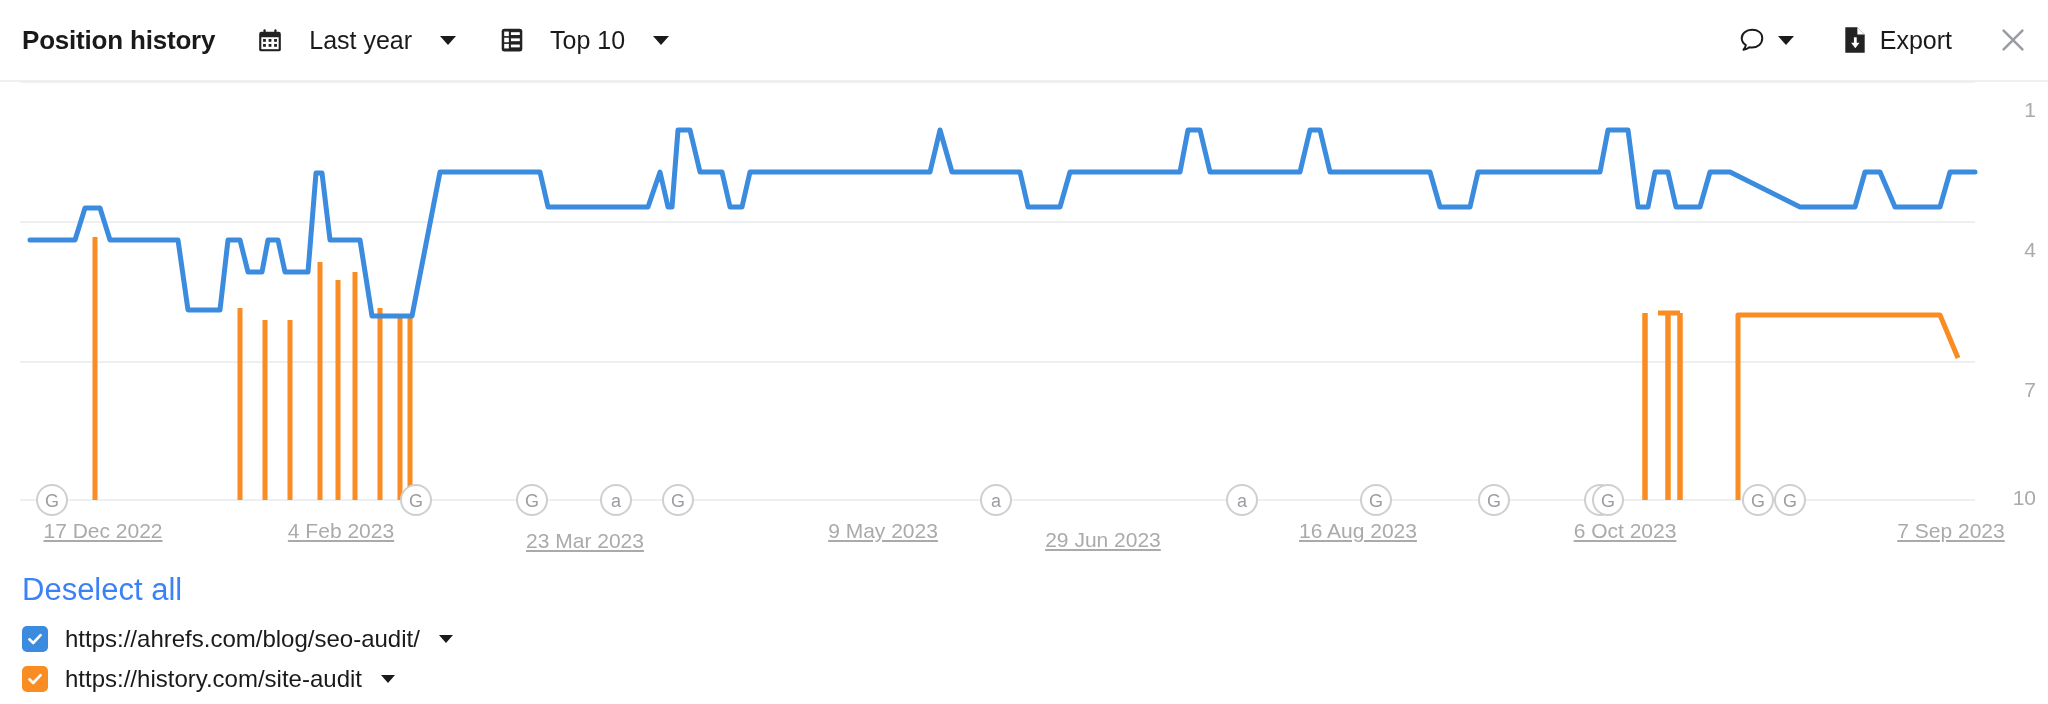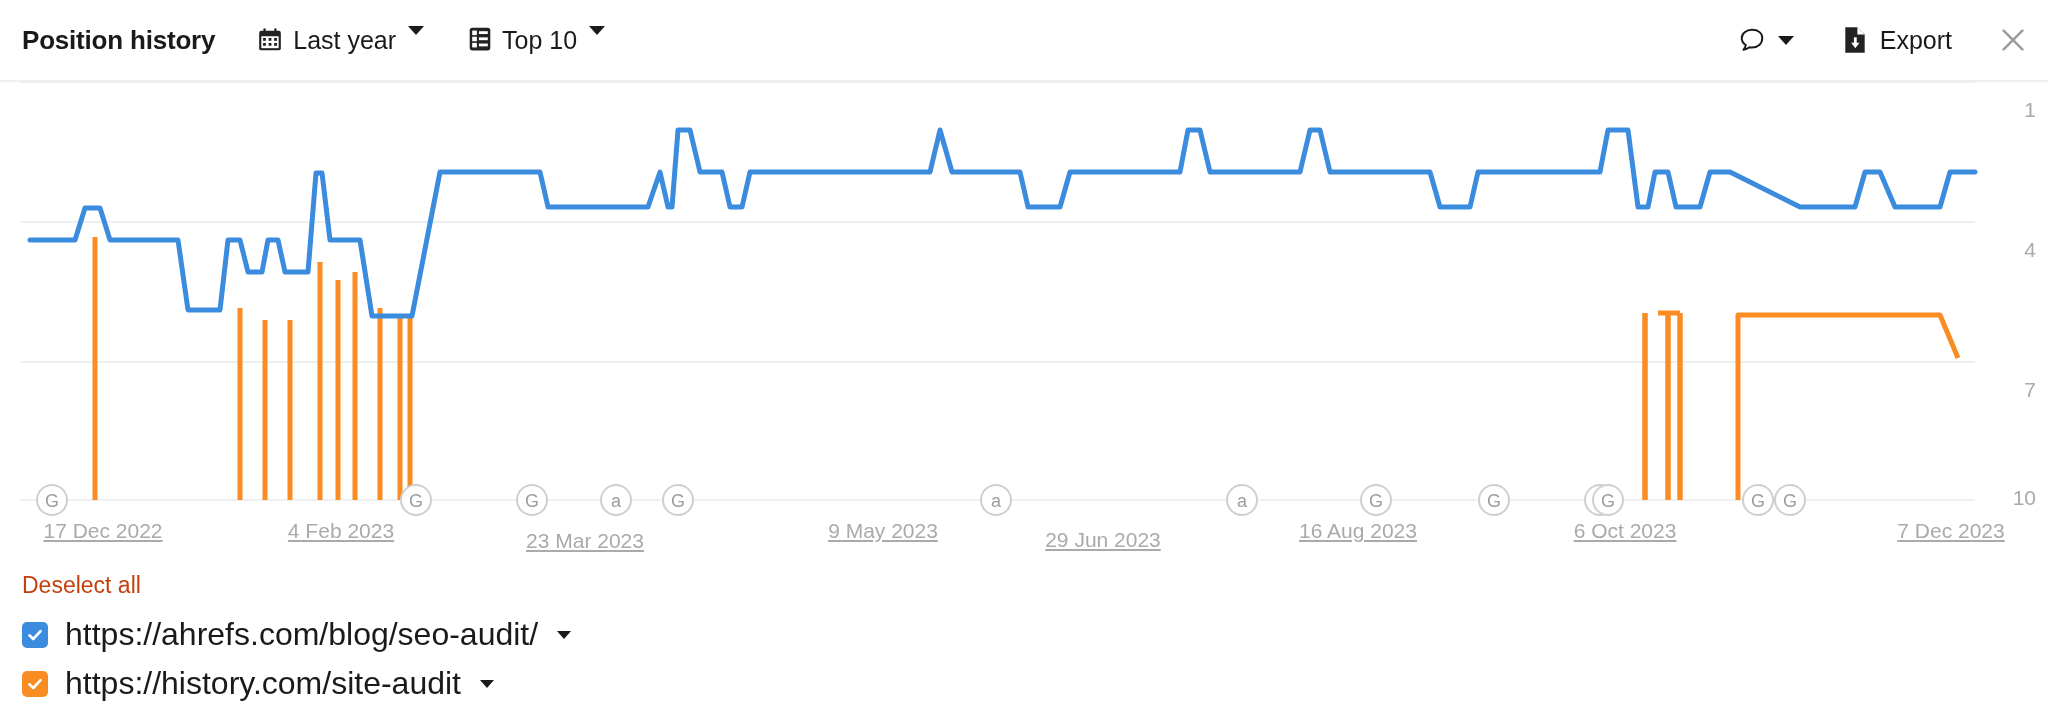--- a/index.html
+++ b/index.html
@@ -37,21 +37,22 @@
   .title {
     font-size: 26px;
     font-weight: bold;
     color: #1a1a1a;
     letter-spacing: -0.2px;
     margin-right: 42px;
     white-space: nowrap;
   }
   .ctrl {
     display: flex;
-    gap: 10px;
+    align-items: center;
+    gap: 26px;
     margin-right: 44px;
     cursor: pointer;
     white-space: nowrap;
   }
   .ctrl .lbl {
     font-size: 25px;
     color: #1a1a1a;
   }
   .caret {
     width: 0; height: 0;
@@ -123,22 +124,22 @@
   }
 
   
   .legend {
     position: absolute;
     left: 22px;
     top: 572px;
     width: 1000px;
   }
   .deselect {
-    font-size: 23px;
-    color: #c2410c;
+    font-size: 31px;
+    color: #3b82f6;
     margin-bottom: 17px;
     cursor: pointer;
     display: inline-block;
   }
   .legend-row {
     display: flex;
     align-items: center;
     gap: 17px;
     margin-bottom: 12px;
   }
@@ -146,21 +147,21 @@
     width: 26px;
     height: 26px;
     border-radius: 5px;
     display: flex;
     align-items: center;
     justify-content: center;
     cursor: pointer;
     flex: 0 0 auto;
   }
   .legend-label {
-    font-size: 32px;
+    font-size: 24px;
     color: #1a1a1a;
     cursor: pointer;
     white-space: nowrap;
   }
   .mini-caret {
     width: 0; height: 0;
     border-left: 7px solid transparent;
     border-right: 7px solid transparent;
     border-top: 8px solid #1a1a1a;
     margin-left: 2px;
@@ -315,21 +316,21 @@
       </div>
 
     <div id="xticks">
         <div class="xlabel" style="left: 28px; top: 437px; width: 150px; text-align: center;">17 Dec 2022</div>
         <div class="xlabel" style="left: 266px; top: 437px; width: 150px; text-align: center;">4 Feb 2023</div>
         <div class="xlabel" style="left: 510px; top: 447px; width: 150px; text-align: center;">23 Mar 2023</div>
         <div class="xlabel" style="left: 808px; top: 437px; width: 150px; text-align: center;">9 May 2023</div>
         <div class="xlabel" style="left: 1028px; top: 446px; width: 150px; text-align: center;">29 Jun 2023</div>
         <div class="xlabel" style="left: 1283px; top: 437px; width: 150px; text-align: center;">16 Aug 2023</div>
         <div class="xlabel" style="left: 1550px; top: 437px; width: 150px; text-align: center;">6 Oct 2023</div>
-        <div class="xlabel" style="left: 1876px; top: 437px; width: 150px; text-align: center;">7 Dec 2023</div>
+        <div class="xlabel" style="left: 1876px; top: 437px; width: 150px; text-align: center;">7 Sep 2023</div>
       </div>
   </div>
 
   <div class="legend">
     <div class="deselect">Deselect all</div>
 
     <div class="legend-row">
       <span class="cb" style="background:#3b8bde;">
         <svg width="18" height="18" viewBox="0 0 18 18">
           <path d="M3.4 9.3 L7.2 13 L14.6 5.2" stroke="#fff" stroke-width="2.6" fill="none" stroke-linecap="round" stroke-linejoin="round"></path>

